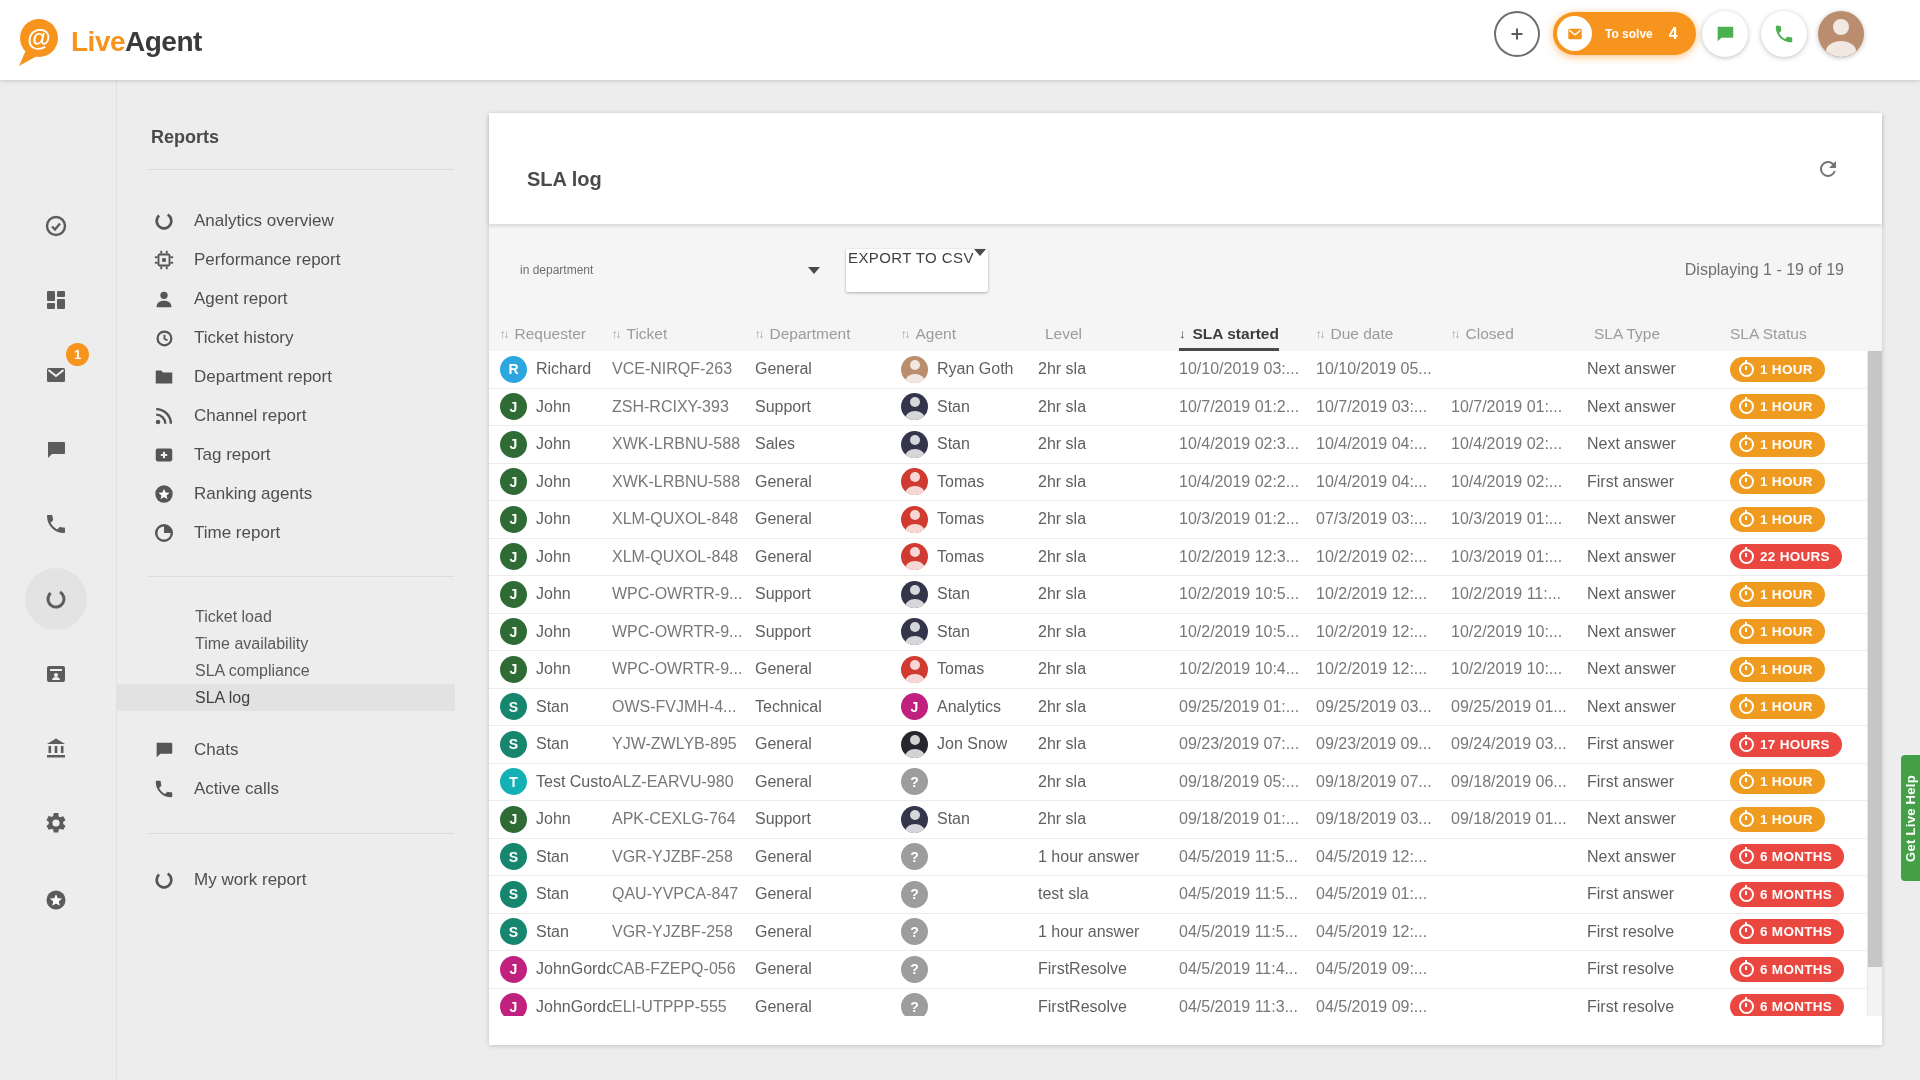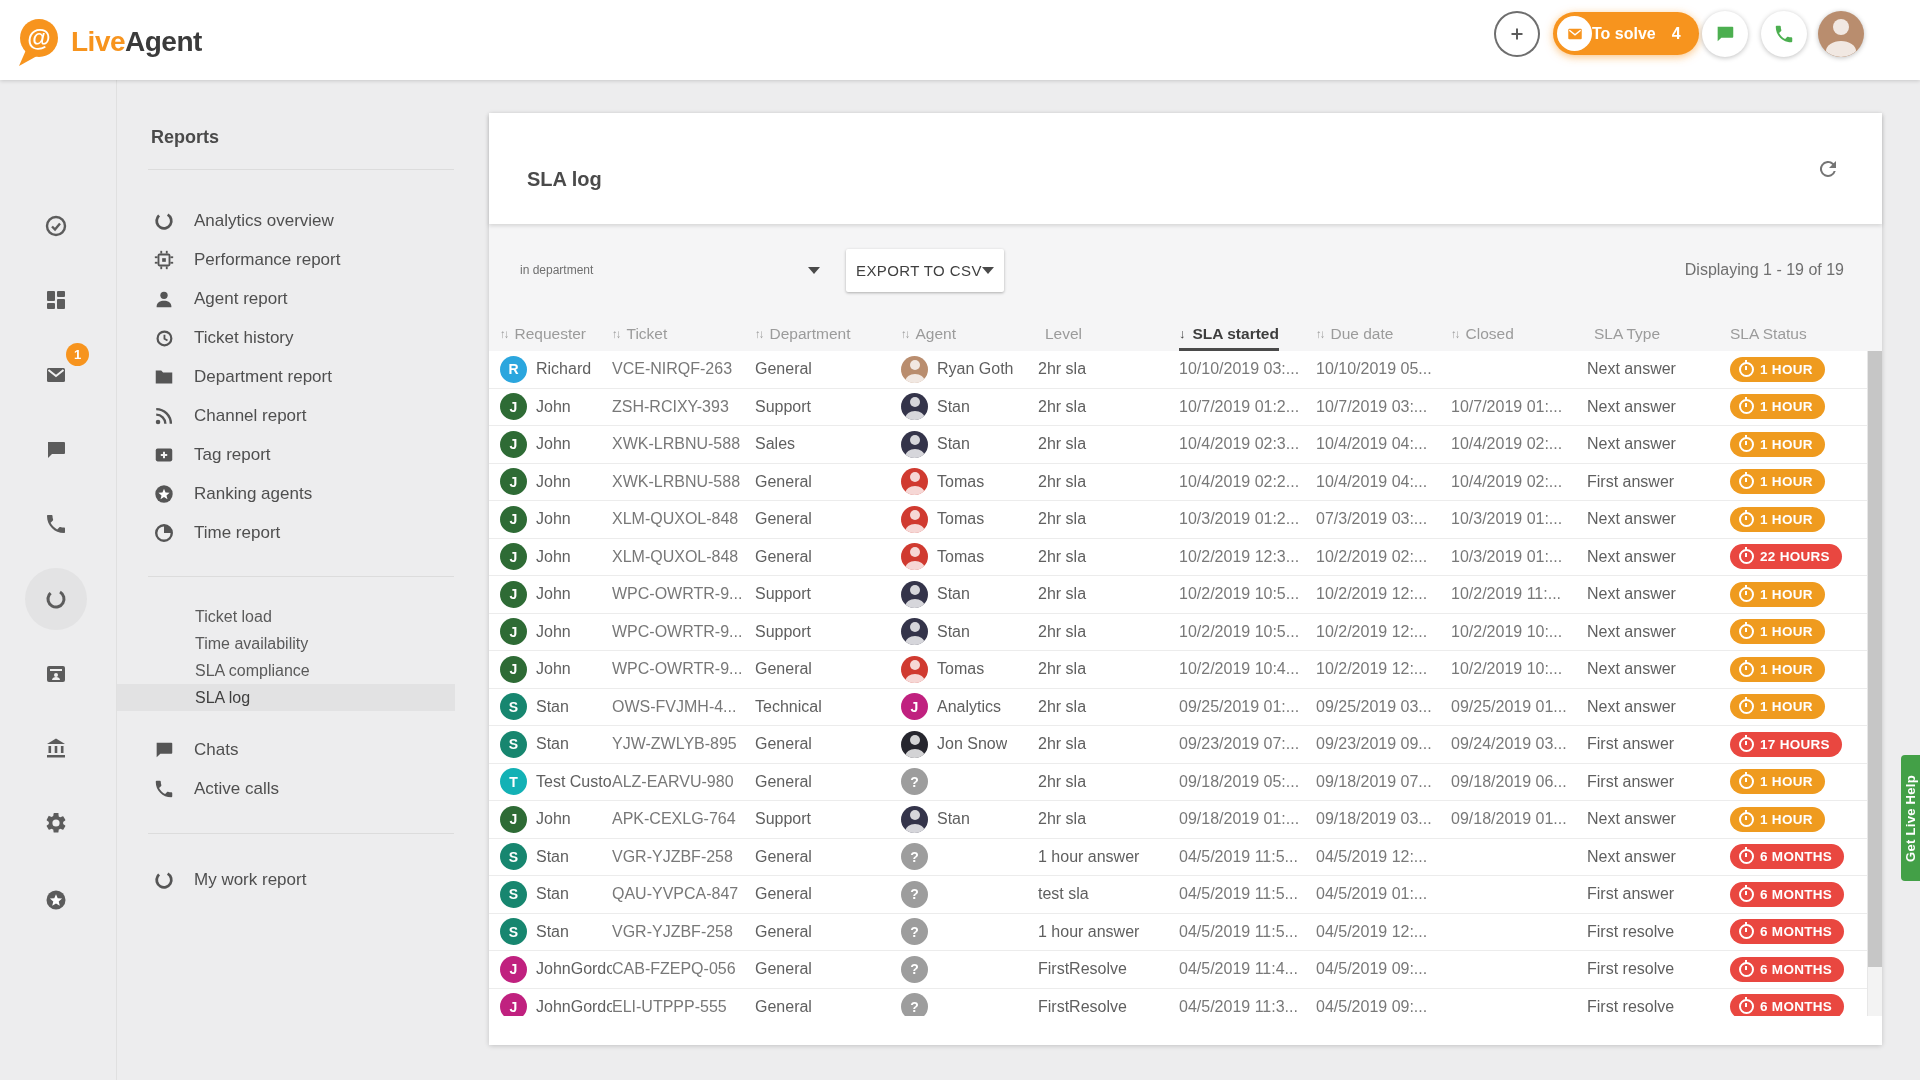--- a/index.html
+++ b/index.html
@@ -17,21 +17,21 @@
   .tb-btn{position:absolute;top:11px;width:46px;height:46px;border-radius:50%;background:#fff;
           display:flex;align-items:center;justify-content:center}
   .tb-plus{left:1494px;box-shadow:inset 0 0 0 2px #6e6e6e}
   .tb-chat{left:1702px;box-shadow:0 1px 5px rgba(0,0,0,.25)}
   .tb-phone{left:1761px;box-shadow:0 1px 5px rgba(0,0,0,.25)}
   .tb-avatar{left:1818px;box-shadow:0 1px 5px rgba(0,0,0,.25);overflow:hidden;background:#b98d6e}
   .tosolve{position:absolute;left:1553px;top:12px;height:43px;min-width:142px;border-radius:22px;
            background:#f7941e;display:flex;align-items:center;box-shadow:0 2px 8px rgba(247,148,30,.55);cursor:pointer}
   .tosolve .mailc{width:35px;height:35px;border-radius:50%;background:#fff;margin-left:4px;
                   display:flex;align-items:center;justify-content:center}
-  .tosolve .tlabel{color:#fff;font-size:16px;font-weight:700;}
+  .tosolve .tlabel{color:#fff;font-size:12px;font-weight:700;margin-left:13px}
   .tosolve .tcount{color:#fff;font-size:16px;font-weight:700;margin-left:16px;margin-right:18px}
 
   
   .bust{position:relative;width:100%;height:100%;border-radius:50%;overflow:hidden}
   .bust::before{content:"";position:absolute;top:4px;left:50%;transform:translateX(-50%);
                 width:10px;height:10px;border-radius:50%;background:rgba(255,255,255,.8)}
   .bust::after{content:"";position:absolute;bottom:-4px;left:50%;transform:translateX(-50%);
                width:19px;height:13px;border-radius:50% 50% 0 0;background:rgba(255,255,255,.8)}
   .bust.big::before{top:8px;width:16px;height:16px}
   .bust.big::after{width:30px;height:20px}
@@ -69,22 +69,22 @@
   .card-title{position:absolute;left:38px;top:55px;font-size:20px;font-weight:700;color:#4a4a4a}
   .refresh-btn{position:absolute;right:42px;top:44px;width:24px;height:24px;color:#757575;cursor:pointer}
   .card-body{position:absolute;top:111px;left:0;right:0;bottom:0;background:#fff;overflow:hidden}
   .graywrap{background:#f5f5f6}
   .filterbar{height:92px;display:flex;align-items:center;padding:0 38px 0 31px}
   .filtersel{width:300px;display:flex;align-items:center;justify-content:space-between;
              color:#6f6f6f;font-size:12px;cursor:pointer}
   .caret{width:0;height:0;border-left:6px solid transparent;border-right:6px solid transparent;
          border-top:7px solid #4a4a4a}
   .export-btn{margin-left:26px;height:43px;background:#fff;border:none;border-radius:2px;
-              box-shadow:0 1px 3px rgba(0,0,0,.3);display:flex;align-items:center;gap:0;
-              padding:0 10px;font-size:15px;font-weight:500;letter-spacing:.4px;color:#3f3f3f;
+              box-shadow:0 1px 3px rgba(0,0,0,.3);display:flex;gap:0;
+              padding:0 2px;font-size:15px;font-weight:500;letter-spacing:.4px;color:#3f3f3f;
               font-family:"Liberation Sans",sans-serif;cursor:pointer}
   .displaying{margin-left:auto;color:#6f6f6f;font-size:16px}
 
   .grid{display:grid;grid-template-columns:112px 143px 146px 137px 141px 137px 135px 136px 136px 1fr;
         padding-left:11px;padding-right:15px;align-items:center}
   .thead{height:35px}
   .th{display:flex;align-items:center;height:35px;color:#9b9b9b;font-size:15.5px;cursor:pointer}
   .th .inner{display:inline-flex;align-items:center;gap:5px;height:100%}
   .th .sortg{font-size:11.5px;letter-spacing:-2px;color:#9b9b9b;padding-right:2px}
   .th.active{color:#3d3d3d;font-weight:700}

